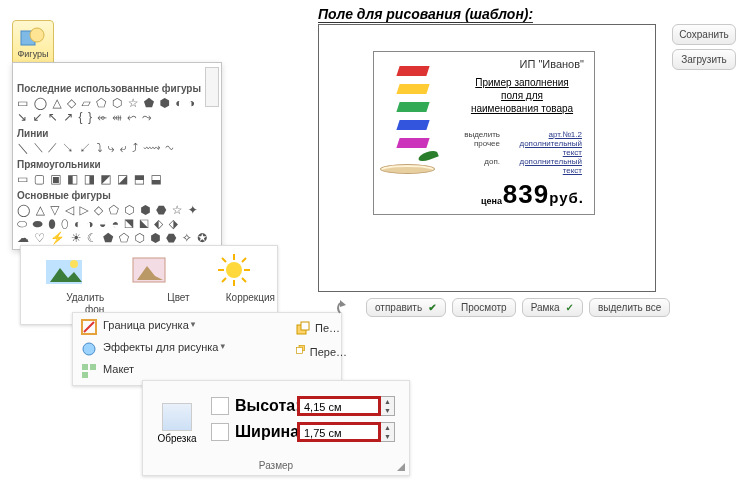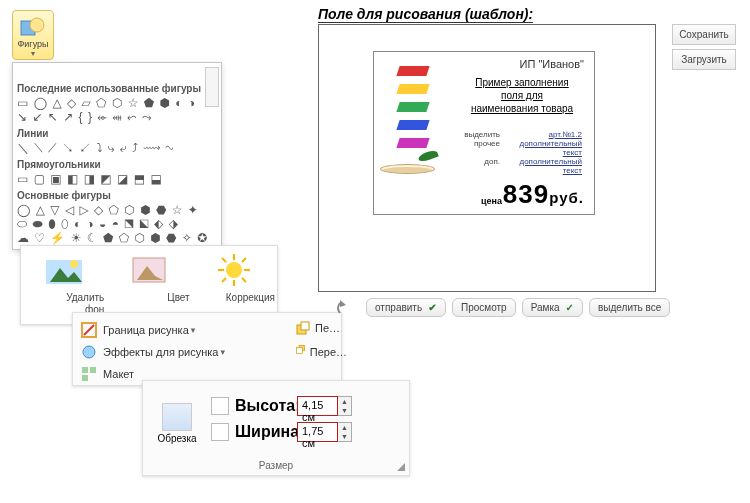--- a/index.html
+++ b/index.html
@@ -1,55 +1,55 @@
 <!DOCTYPE html>
 <html><head>
 <meta charset="utf-8">
 <style>
   * { box-sizing: border-box; margin: 0; padding: 0; }
   body { width: 750px; height: 503px; font-family: Arial, sans-serif; font-size: 11px; background: #fff; position: relative; overflow: hidden; }
 
   
-  .shapes-btn { position: absolute; left: 12px; top: 10px; width: 42px; height: 50px; background: linear-gradient(#fff8d0,#ffe88a); border: 1px solid #d8c060; border-radius: 4px; text-align: center; padding-top: 4px; }
+  .shapes-btn { position: absolute; left: 12px; top: 20px; width: 42px; height: 50px; background: linear-gradient(#fff8d0,#ffe88a); border: 1px solid #d8c060; border-radius: 4px; text-align: center; padding-top: 4px; }
   .shapes-btn .icon svg { width: 28px; height: 24px; }
   .shapes-btn .lbl { font-size: 9px; color: #444; position: relative; top: -2px;}
   .shapes-btn .chev { position: absolute; bottom: 1px; left: 18px; font-size: 8px; color: #666; }
 
   
   .gallery { position: absolute; left: 12px; top: 62px; width: 210px; border: 1px solid #c4c4c4; background: #fff; box-shadow: 0 2px 6px rgba(0,0,0,.15); padding: 16px 4px 0; }
   .gallery .sect-title { font-size: 10px; font-weight: bold; color: #555; margin: 4px 0 2px; }
   .gallery .shape-row { line-height: 14px; letter-spacing: 1px; color: #555; font-size: 12px; white-space: nowrap; overflow: hidden; }
   .gallery .scroll { position: absolute; right: 2px; top: 4px; width: 14px; height: 40px; border: 1px solid #ccc; background: #f5f5f5; }
 
   
   .ribbon1 { position: absolute; left: 20px; top: 245px; width: 258px; height: 80px; background: #fff; border: 1px solid #ddd; box-shadow: 0 1px 3px rgba(0,0,0,.15); display: flex; }
   .ribbon1 .item { flex: 1; text-align: right; padding: 6px 2px; }
   .ribbon1 .item .ic { width: 40px; height: 36px; margin: 0 auto 4px; }
   .ribbon1 .item .lbl { font-size: 10px; color: #444; line-height: 12px; }
 
   
   .ribbon2 { position: absolute; left: 72px; top: 312px; width: 270px; height: 74px; background: #fbfbfb; border: 1px solid #e0e0e0; box-shadow: 0 1px 3px rgba(0,0,0,.15); padding: 6px 8px; }
-  .ribbon2 .row { display: flex; align-items: center; height: 22px; font-size: 11px; color: #333; }
+  .ribbon2 .row { display: flex; height: 22px; font-size: 11px; color: #333; }
   .ribbon2 .row .ic { width: 16px; height: 16px; margin-right: 6px; }
   .ribbon2 .row .chev2 { margin-left: 2px; font-size: 9px; color: #666; }
   .per { position: absolute; left: 295px; width: 52px; font-size: 11px; color: #333; display: flex; align-items: center; }
   .per .ic { width: 16px; height: 16px; margin-right: 4px; }
   .per1 { top: 320px; }
   .per2 { top: 344px; }
 
   
   .size-panel { position: absolute; left: 142px; top: 380px; width: 268px; height: 96px; background: #fbfbfb; border: 1px solid #e0e0e0; box-shadow: 0 1px 3px rgba(0,0,0,.15); padding: 10px 10px 4px; }
   .size-panel .crop { position: absolute; left: 10px; top: 22px; width: 48px; text-align: center; }
   .size-panel .crop .ic { width: 30px; height: 28px; margin: 0 auto 2px; border: 1px solid #ccc; background: linear-gradient(#e8f0fa,#cde0f5); }
   .size-panel .crop .lbl { font-size: 10px; }
   .size-panel .dims { position: absolute; left: 68px; top: 12px; }
   .size-panel .dims .drow { display: flex; align-items: center; height: 26px; }
   .size-panel .dims .ic { width: 18px; height: 18px; margin-right: 6px; border: 1px solid #bbb; background: #fff; }
   .size-panel .dims .lab { width: 62px; font-size: 16px; font-weight: bold; }
-  .size-panel .dims .val { width: 41px; height: 20px; border: 1px solid #b91c1c; background: #fff; font-size: 11px; padding: 2px 4px; }
+  .size-panel .dims .val { width: 84px; height: 20px; border: 3px solid #b91c1c; background: #fff; font-size: 11px; padding: 2px 4px; }
   .size-panel .dims .spin { width: 14px; height: 20px; border: 1px solid #aaa; border-left: none; background: #f3f3f3; font-size: 7px; line-height: 9px; text-align: center; color: #555; }
   .size-panel .footer { position: absolute; bottom: 4px; left: 0; right: 0; text-align: center; font-size: 10px; color: #666; }
   .size-panel .corner { position: absolute; right: 4px; bottom: 4px; border: 4px solid transparent; border-right-color: #999; border-bottom-color: #999; }
 
   
   .canvas-title { position: absolute; left: 318px; top: 6px; font-size: 14px; font-style: italic; font-weight: bold; border-bottom: 1px solid #333; text-align: right; }
   .draw-area { position: absolute; left: 318px; top: 24px; width: 338px; height: 268px; border: 1px solid #666; background: #fff; }
   .label-card { position: absolute; left: 54px; top: 26px; width: 222px; height: 164px; border: 1px solid #888; background: #fff; padding: 6px 8px 4px 70px; }
   .label-card .orgname { position: absolute; top: 6px; right: 10px; font-size: 11px; color: #333; }
   .label-card .prodname { position: absolute; top: 24px; right: 12px; width: 120px; text-align: center; font-size: 10px; text-decoration: underline; line-height: 13px; }
@@ -65,21 +65,21 @@
   .label-card .art .s1 { top: 4px; background: #d33; }
   .label-card .art .s2 { top: 22px; background: #fc3; }
   .label-card .art .s3 { top: 40px; background: #3a5; }
   .label-card .art .s4 { top: 58px; background: #35d; }
   .label-card .art .s5 { top: 76px; background: #c3b; }
   .label-card .art .plate { position: absolute; left: 2px; top: 102px; width: 55px; height: 10px; border-radius: 50%; background: #e8cfa0; border: 1px solid #c0a070; box-shadow: inset 0 2px 0 #fff3d8; }
   .label-card .art .leaf { position: absolute; left: 40px; top: 90px; width: 20px; height: 8px; background: #2a7d2a; border-radius: 50% 50% 0 50%; transform: rotate(-20deg); }
 
   
   .right-btns { position: absolute; left: 672px; top: 24px; width: 64px; }
-  .rbtn { display: block; width: 100%; border: 1px solid #c9c9c9; background: linear-gradient(#fdfdfd,#ececec); font-size: 10px; padding: 4px 0; color: #444; margin-bottom: 4px; border-radius: 0; cursor: pointer; }
+  .rbtn { display: block; width: 100%; border: 1px solid #c9c9c9; background: linear-gradient(#fdfdfd,#ececec); font-size: 10px; padding: 4px 0; color: #444; margin-bottom: 4px; border-radius: 6px; cursor: pointer; }
 
   
   .cv-toolbar { position: absolute; left: 336px; top: 298px; display: flex; align-items: center; gap: 6px; }
   .send-arrow { width: 24px; height: 18px; }
   .tbtn { border: 1px solid #c9c9c9; background: linear-gradient(#fdfdfd,#ececec); font-size: 10px; padding: 3px 8px; color: #444; border-radius: 6px; cursor: pointer; display: inline-flex; align-items: center; }
   .tbtn .check { margin-left: 6px; color: #2a7d2a; font-weight: bold; }
   .cv-toolbar2 { position: absolute; left: 452px; top: 298px; display: flex; gap: 6px; }
 </style>
 </head>
 <body>

